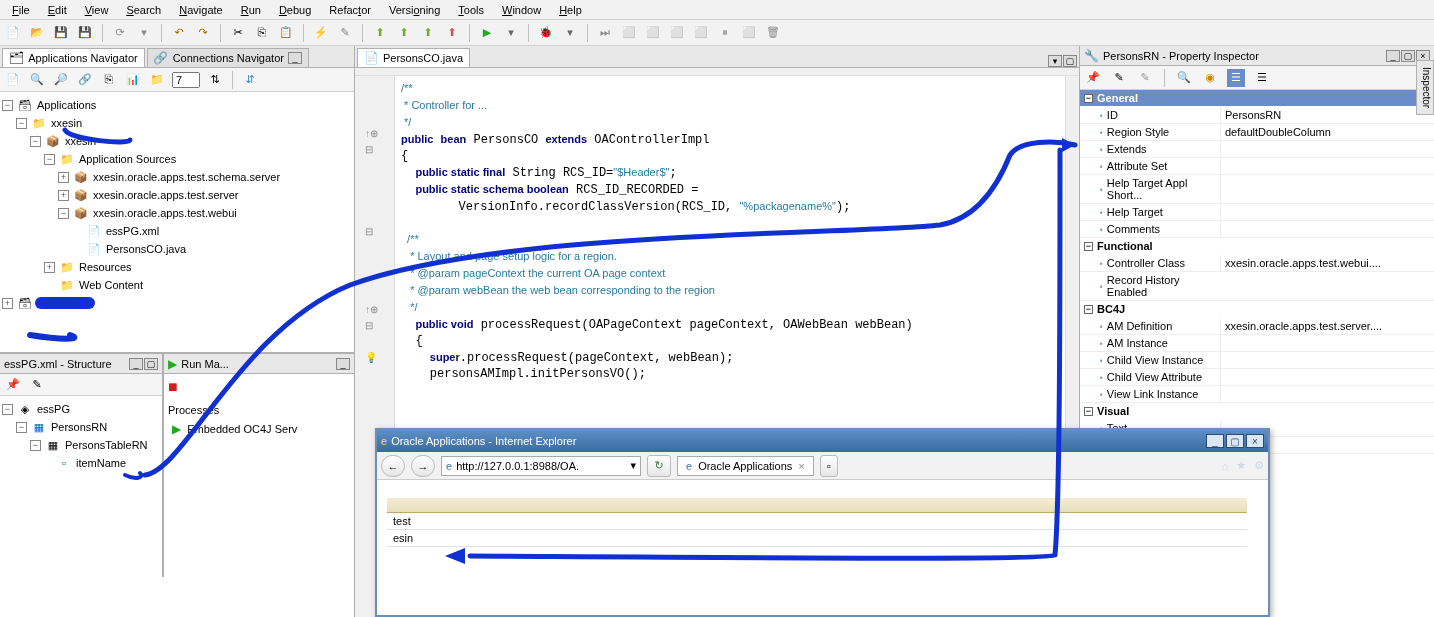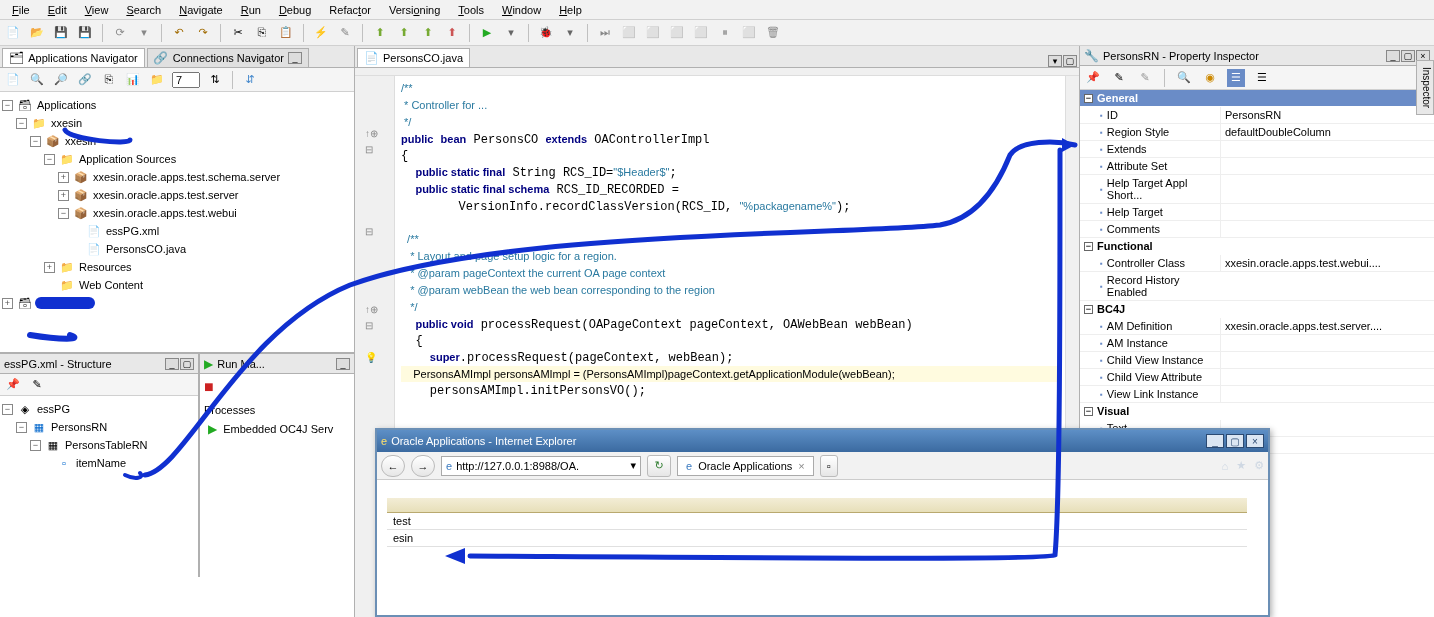--- a/index.html
+++ b/index.html
@@ -17,21 +17,21 @@
   .tab.inactive { background: #e0e0e0; }
   .panel-toolbar { height: 24px; display: flex; align-items: center; padding: 2px 4px; gap: 6px; border-bottom: 1px solid #d0d0d0; background: #f5f5f5; }
   .tree { flex: 1; overflow: auto; padding: 4px 2px; background: #fff; }
   .tree-row { display: flex; align-items: center; height: 18px; white-space: nowrap; }
   .tree-row .twisty { width: 11px; height: 11px; border: 1px solid #888; display: inline-flex; align-items: center; justify-content: center; font-size: 9px; line-height: 1; margin-right: 2px; color: #555; background: #fff; }
   .tree-row .sp { display: inline-block; }
   .tree-row .ico { width: 16px; height: 14px; margin: 0 2px; display: inline-flex; align-items: center; justify-content: center; }
   .folder { color: #b58a00; }
   .label { padding: 0 2px; }
   .left-lower { display: flex; height: 225px; border-top: 2px solid #b0b0b0; }
-  .structure { width: 200px; border-right: 2px solid #b0b0b0; display: flex; flex-direction: column; background: #fff; }
+  .structure { width: 164px; border-right: 2px solid #b0b0b0; display: flex; flex-direction: column; background: #fff; }
   .structure .hdr, .run .hdr { height: 20px; background: #e8e8e8; border-bottom: 1px solid #b0b0b0; display: flex; align-items: center; padding: 0 4px; gap: 4px; justify-content: space-between; }
   .run { flex: 1; display: flex; flex-direction: column; background: #fff; }
   .run .body { flex: 1; padding: 4px; }
   .center-col { width: 725px; display: flex; flex-direction: column; background: #fff; border-right: 1px solid #b0b0b0; position: relative; }
   .editor-tabrow { height: 22px; background: #e8e8e8; display: flex; align-items: flex-end; padding: 0 2px; border-bottom: 1px solid #b0b0b0; justify-content: space-between; }
   .editor-body { display: flex; flex: 1; overflow: hidden; }
   .gutter { width: 40px; background: #f0f0f0; border-right: 1px solid #ddd; position: relative; }
   .gutter .mk { position: absolute; left: 10px; font-size: 10px; color: #888; }
   .code { flex: 1; padding: 4px 6px; font-family: "Courier New", monospace; font-size: 12px; line-height: 16px; white-space: pre; overflow: hidden; }
   .kw { color: #000080; font-weight: bold; }
@@ -295,32 +295,31 @@
         <div class="mk" style="top:228px">↑⊕</div>
         <div class="mk" style="top:244px">⊟</div>
         <div class="mk" style="top:276px;color:#eac500">💡</div>
       </div>
       <div class="code" id="code-area"><span class="cm">/**</span>
 <span class="cm"> * Controller for ...</span>
 <span class="cm"> */</span>
 <span class="kw">public</span> <span class="kw">bean</span> PersonsCO <span class="kw">extends</span> OAControllerImpl
 {
   <span class="kw">public static final</span> String RCS_ID=<span class="str">"$Header$"</span>;
-  <span class="kw">public static final schema</span> RCS_ID_RECORDED =
+  <span class="kw">public static schema boolean</span> RCS_ID_RECORDED =
         VersionInfo.recordClassVersion(RCS_ID, <span class="str">"%packagename%"</span>);
 
 <span class="cm">  /**</span>
 <span class="cm">   * Layout and page setup logic for a region.</span>
 <span class="cm">   * @param pageContext the current OA page context</span>
 <span class="cm">   * @param webBean the web bean corresponding to the region</span>
 <span class="cm">   */</span>
   <span class="kw">public void</span> processRequest(OAPageContext pageContext, OAWebBean webBean)
   {
     <span class="kw">super</span>.processRequest(pageContext, webBean);
-<span class="hl">    PersonsAMImpl personsAMImpl = (PersonsAMImpl)pageContext.getApplicationModule(webBean);</span>
     personsAMImpl.initPersonsVO();
 </div>
       <div style="width:14px;background:#f0f0f0;border-left:1px solid #ddd"></div>
     </div>
   </div>
 
   <div class="right-col">
     <div class="insp-hdr">
       <span style="display:flex;align-items:center;gap:4px">
           <span class="smico">🔧</span>

